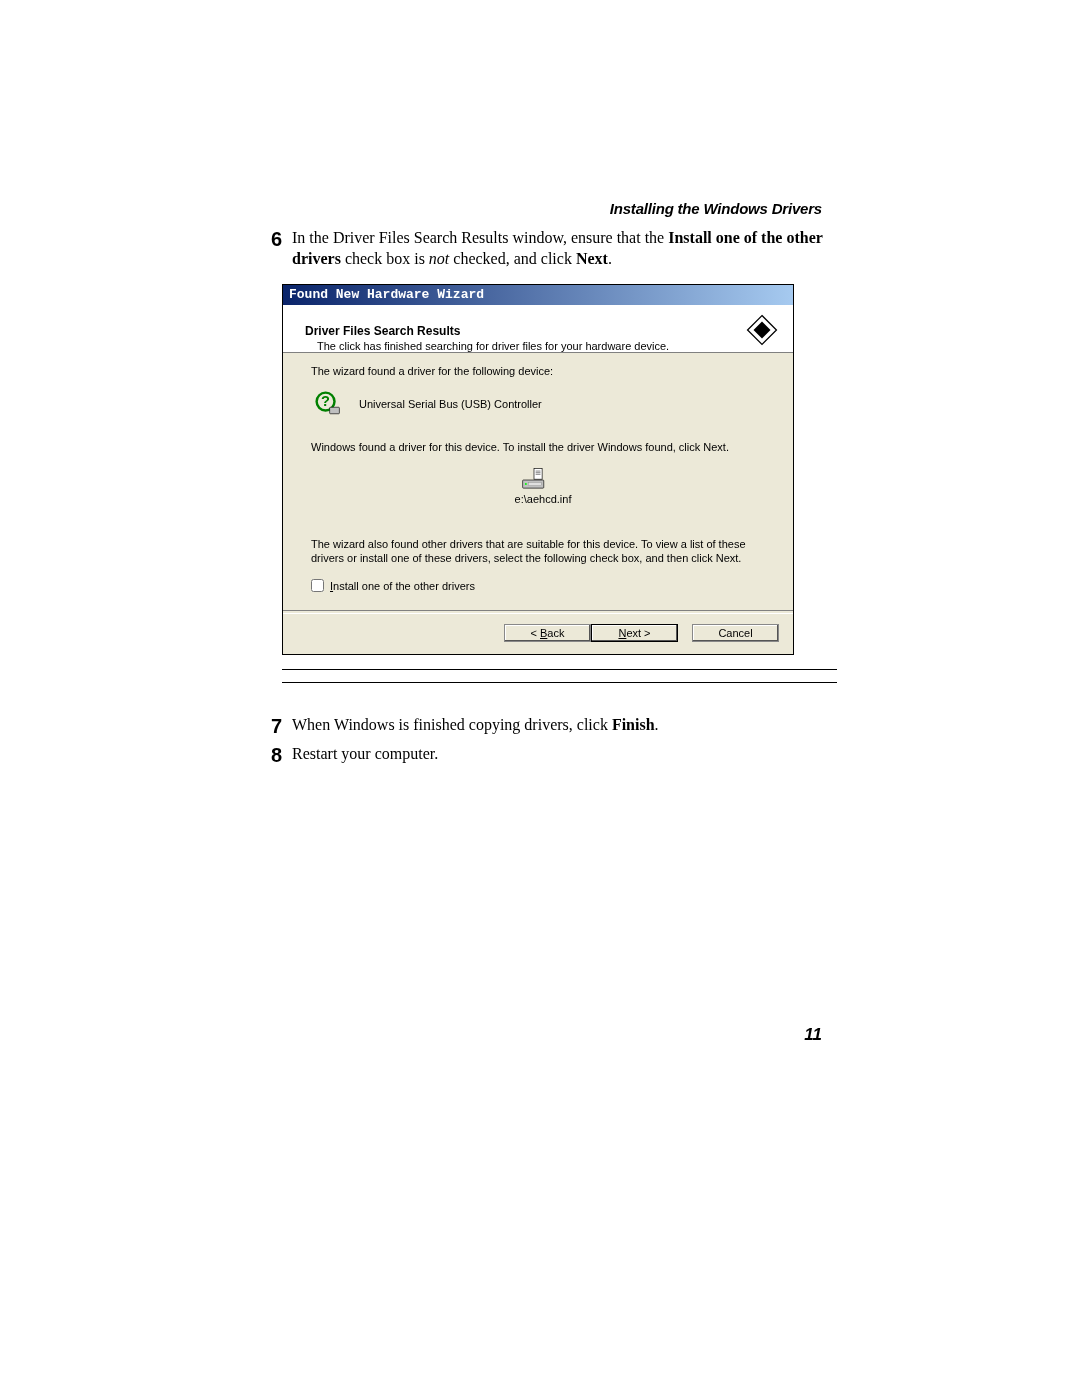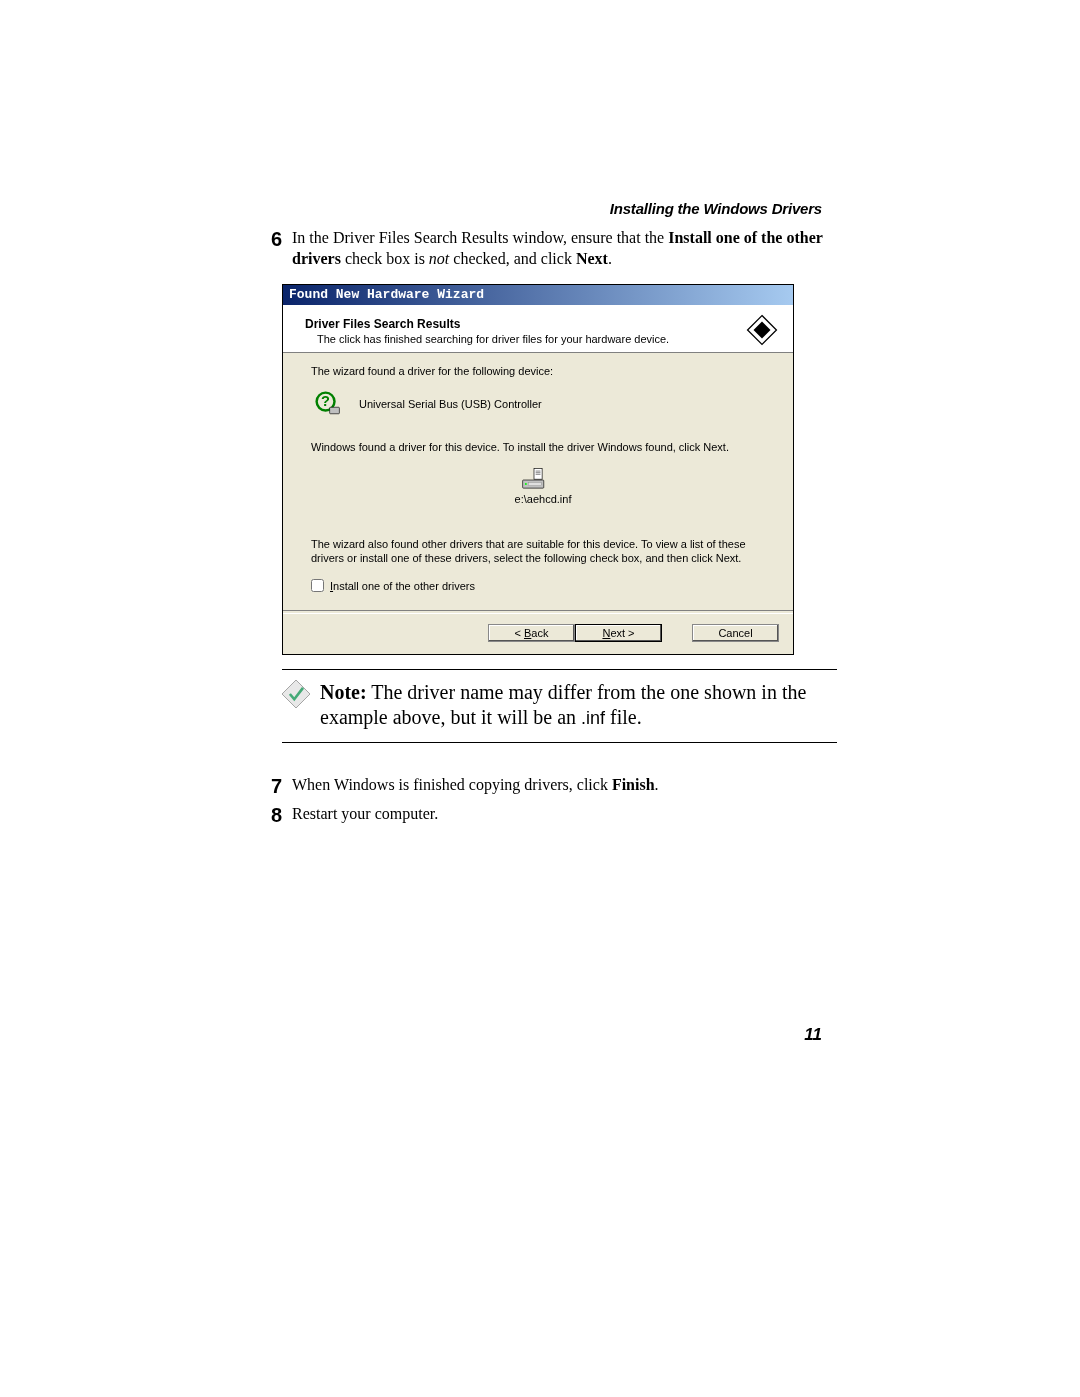--- a/index.html
+++ b/index.html
@@ -79,21 +79,21 @@
     align-items: flex-start;
     justify-content: space-between;
   }
   .wizard-header-text {
     max-width: 390px;
   }
   .wizard-header-title {
     font-family: Tahoma, Arial, sans-serif;
     font-size: 12px;
     font-weight: bold;
-    margin: 4px 0 2px 0;
+    margin: 11px 0 2px 0;
   }
   .wizard-header-sub {
     font-family: Tahoma, Arial, sans-serif;
     font-size: 11px;
     margin-left: 12px;
     color: #000;
   }
   .wizard-header-icon {
     width: 34px;
     height: 34px;
@@ -149,21 +149,21 @@
   .wizard-sep {
     height: 2px;
     border-top: 1px solid #808080;
     border-bottom: 1px solid #fff;
     margin: 12px 0 0 0;
   }
   .wizard-buttons {
     display: flex;
     justify-content: flex-end;
     padding: 10px 14px 12px 26px;
-    gap: 16px;
+    gap: 0;
   }
   .wbtn {
     font-family: Tahoma, Arial, sans-serif;
     font-size: 11px;
     background: #ece9d8;
     border: 1px solid #888;
     box-shadow: inset -1px -1px 0 #555, inset 1px 1px 0 #fff;
     padding: 2px 0 2px 0;
     width: 85px;
     text-align: center;
@@ -281,29 +281,20 @@
           <div class="wbtn"><span>&lt; </span><span class="underline-char">B</span><span>ack</span></div>
           <div class="wbtn default"><span class="underline-char">N</span><span>ext &gt;</span></div>
         </div>
         <div class="wbtn wbtn-cancel">Cancel</div>
       </div>
     </div>
   </div>
 
   <div class="note-block">
     <div class="note-rule"></div>
-    <div class="note-body">
-      <svg class="note-icon" viewBox="0 0 32 32">
-        <polygon points="16,0 32,16 16,32 0,16" fill="#e8e8e8" stroke="#999" stroke-width="1"></polygon>
-        <polyline points="9,16 14,22 24,9" fill="none" stroke="#4a7" stroke-width="3"></polyline>
-      </svg>
-      <div class="note-text">
-        <span class="bold">Note:</span><span> The driver name may differ from the one shown in the example above, but it will be an </span><span class="mono">.inf</span><span> file.</span>
-      </div>
-    </div>
     <div class="note-rule" style="margin:12px 0 0 0"></div>
   </div>
 
   <div class="later-steps">
     <div class="step">
       <div class="step-num">7</div>
       <div class="step-body">
         <span>When Windows is finished copying drivers, click </span><span class="bold">Finish</span><span>.</span>
       </div>
     </div>

